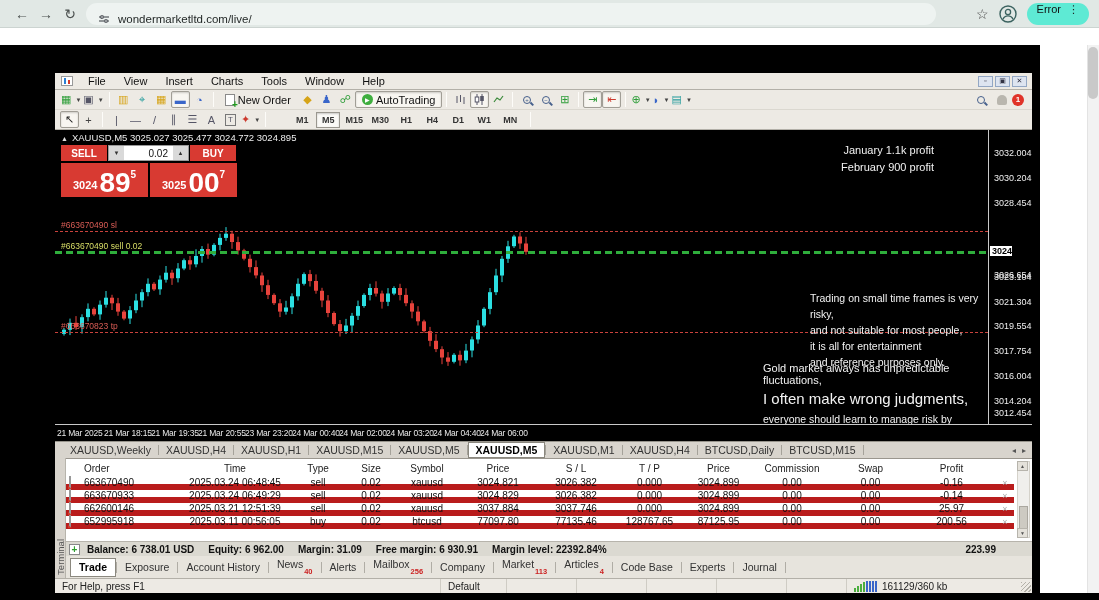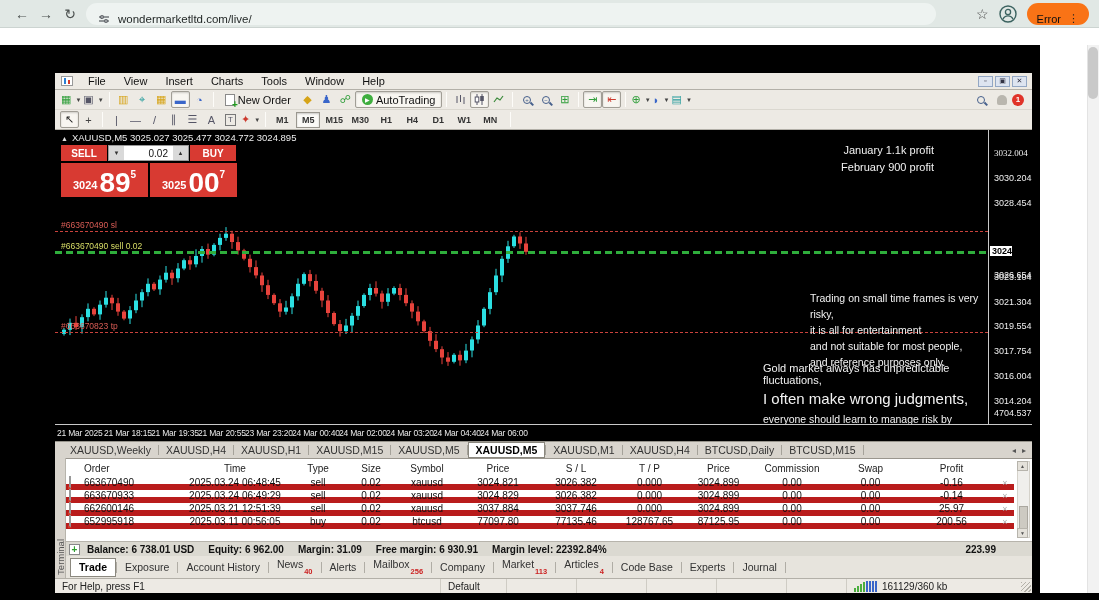--- a/index.html
+++ b/index.html
@@ -7,21 +7,21 @@
 body{font-family:"Liberation Sans",sans-serif}
 #stage{position:relative;width:1099px;height:600px;background:#000;overflow:hidden}
 
 
 #bbar{position:absolute;left:0;top:0;width:1099px;height:28px;background:#e1e8e5;border-bottom:1px solid #ccd4d1;display:flex;align-items:center;padding:0 10px}
 .navic{color:#4a4f4e;font-size:14px;width:24px;text-align:center;cursor:pointer;line-height:26px}
 #omnibox{width:850px;height:22px;background:#eef3f1;border-radius:11px;display:flex;align-items:flex-end;gap:8px;padding:0 12px;font-size:11.5px;color:#1f2423;margin-left:4px}
 #bbar-right{margin-left:auto;display:flex;align-items:center;gap:10px}
 #star{font-size:14px;color:#444}
 #avatar svg{display:block}
-#errpill{background:#f97316;border-radius:12px;height:22px;display:flex;align-items:flex-end;gap:7px;padding:0 10px;font-size:11px;color:#111;cursor:pointer}
+#errpill{background:#5eead4;border-radius:12px;height:22px;display:flex;align-items:flex-start;gap:7px;padding:0 10px;font-size:11px;color:#111;cursor:pointer}
 #errpill .dots{font-size:11px;color:#222}
 
 #wstrip{position:absolute;left:0;top:28px;width:1099px;height:17px;background:#fff}
 #rwhite{position:absolute;left:1040px;top:45px;width:59px;height:548px;background:#fff}
 #rscroll{position:absolute;left:1087px;top:45px;width:12px;height:548px;background:#f2f2f2;border-left:1px solid #e3e3e3}
 #rthumb{position:absolute;left:1088px;top:47px;width:10px;height:52px;background:#c9c9c9;border-radius:5px}
 
 
 #menubar{position:absolute;left:55px;top:73px;width:977px;height:17px;background:#edeae4;border-bottom:1px solid #b3b0a8;display:flex;align-items:center;font-size:11px;color:#111;padding-left:4px}
 #applogo{width:12px;height:10px;background:#fff;border:1px solid #999;position:relative;margin:0 6px 0 2px}
@@ -319,21 +319,21 @@
         <span>A</span>
       </span>
     <span class="tbtn">
         <span style="border:1px solid #777;font-size:8px;padding:0 2px;line-height:10px">T</span>
       </span>
     <span class="tbtn">
         <span class="g-red">✦</span>
         <span class="drop">▼</span>
       </span>
     <span class="vsep"></span>
-    <span id="tfgroup" style="display:flex;gap:2px;margin-left:0">
+    <span id="tfgroup" style="display:flex;gap:2px;margin-left:20px">
         <span class="tfb">M1</span>
         <span class="tfb active">M5</span>
         <span class="tfb">M15</span>
         <span class="tfb">M30</span>
         <span class="tfb">H1</span>
         <span class="tfb">H4</span>
         <span class="tfb">D1</span>
         <span class="tfb">W1</span>
         <span class="tfb">MN</span>
       </span>
@@ -531,43 +531,43 @@
             <span class="bp-sup">7</span>
           </span>
         </div>
       </div>
       <div id="note-top">
         <div>January 1.1k profit</div>
         <div>February 900 profit</div>
       </div>
       <div id="note-mid">
         <div>Trading on small time frames is very risky,</div>
+        <div>and not suitable for most people,</div>
         <div>it is all for entertainment</div>
-        <div>and not suitable for most people,</div>
         <div>and reference purposes only.</div>
       </div>
       <div id="note-low">
         <div class="l1">Gold market always has unpredictable fluctuations,</div>
         <div class="l2">I often make wrong judgments,</div>
         <div class="l3">everyone should learn to manage risk by themselves,</div>
 
       </div>
     </div>
     <div id="paxis">
-        <div class="ptick" style="top: 18px; font-family: Liberation Serif, serif;">3032.004</div>
+        <div class="ptick" style="top: 18px;">3032.004</div>
         <div class="ptick" style="top: 43px;">3030.204</div>
         <div class="ptick" style="top: 68px;">3028.454</div>
         <div class="ptick" style="top: 93px; margin-top: 47px;">3026.654</div>
         <div class="ptick" style="top: 142px;">3023.104</div>
         <div class="ptick" style="top: 167px;">3021.304</div>
         <div class="ptick" style="top: 191px;">3019.554</div>
         <div class="ptick" style="top: 216px;">3017.754</div>
         <div class="ptick" style="top: 241px;">3016.004</div>
         <div class="ptick" style="top: 266px;">3014.204</div>
-        <div class="ptick" style="top: 278px;">4704.537</div>
+        <div class="ptick" style="top: 278px;">3012.454</div>
         <div id="ptag" style="top: 116px;">3024.895</div>
       </div>
     <div id="taxis">
         <span class="tlab">21 Mar 2025</span>
         <span class="tlab">21 Mar 18:15</span>
         <span class="tlab">21 Mar 19:35</span>
         <span class="tlab">21 Mar 20:55</span>
         <span class="tlab">23 Mar 23:20</span>
         <span class="tlab">24 Mar 00:40</span>
         <span class="tlab">24 Mar 02:00</span>

